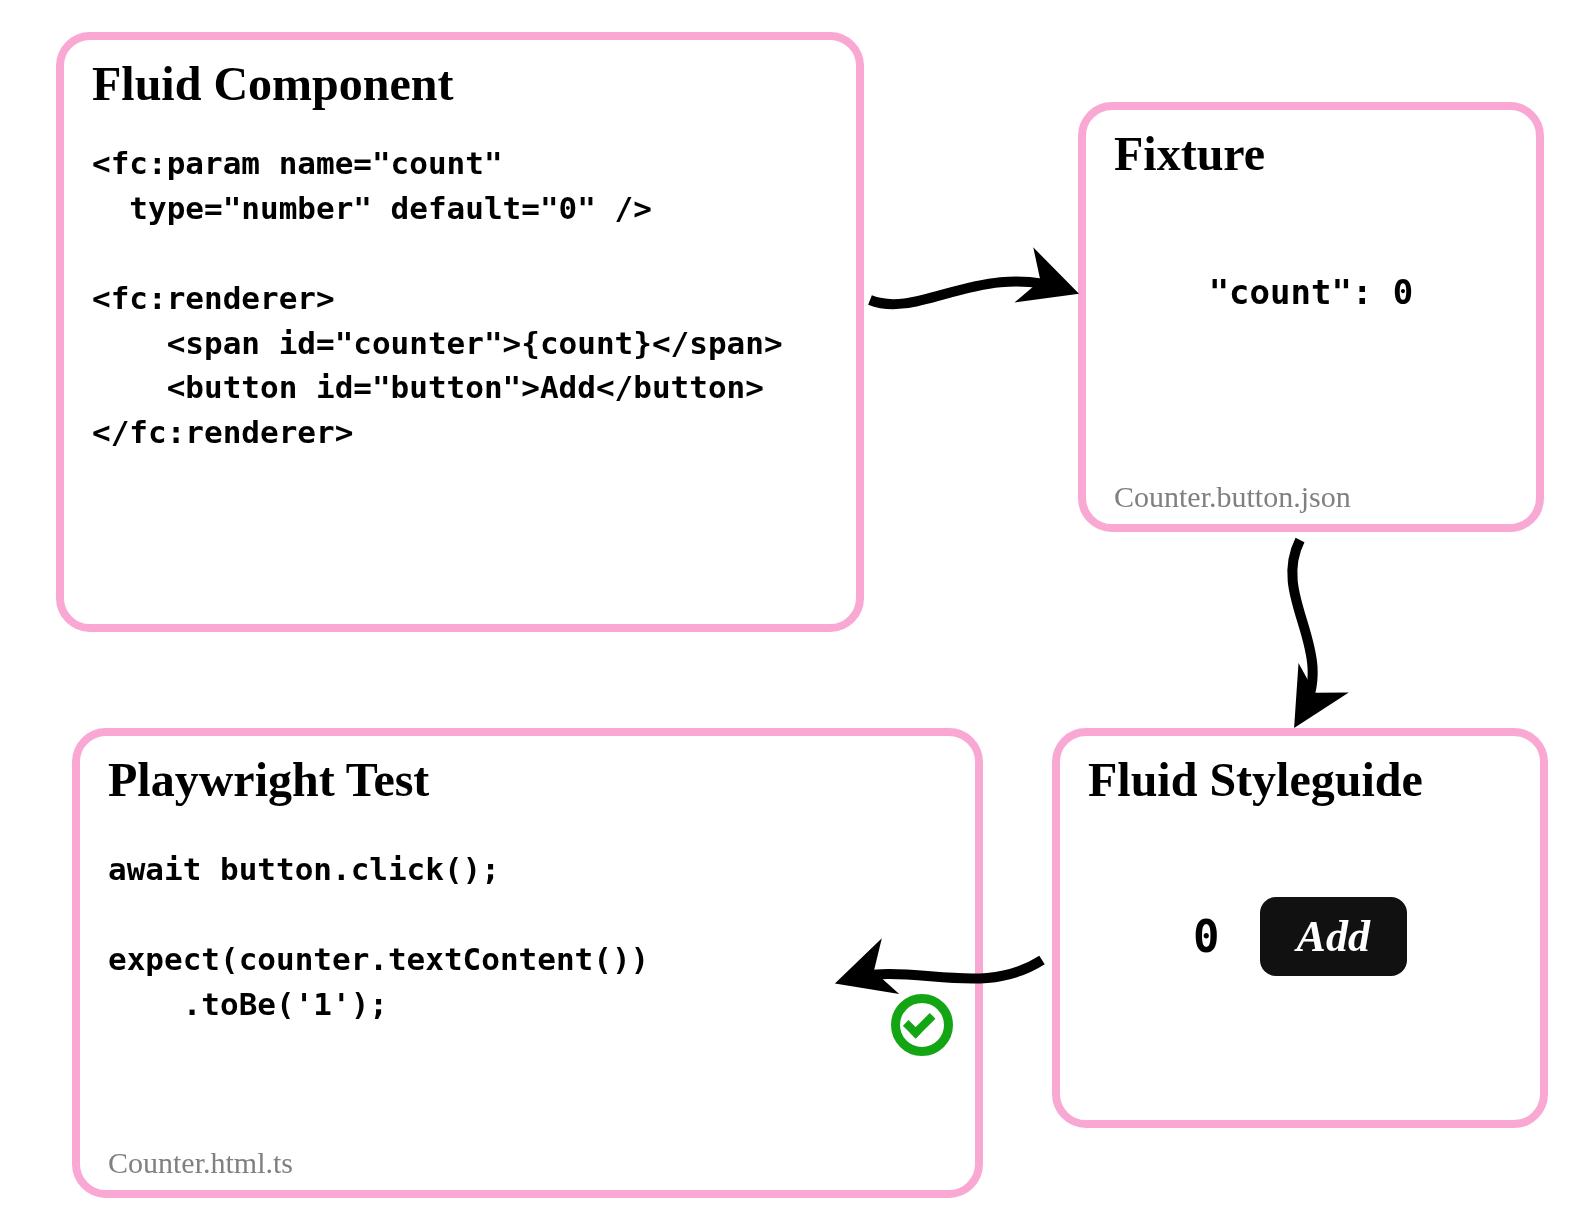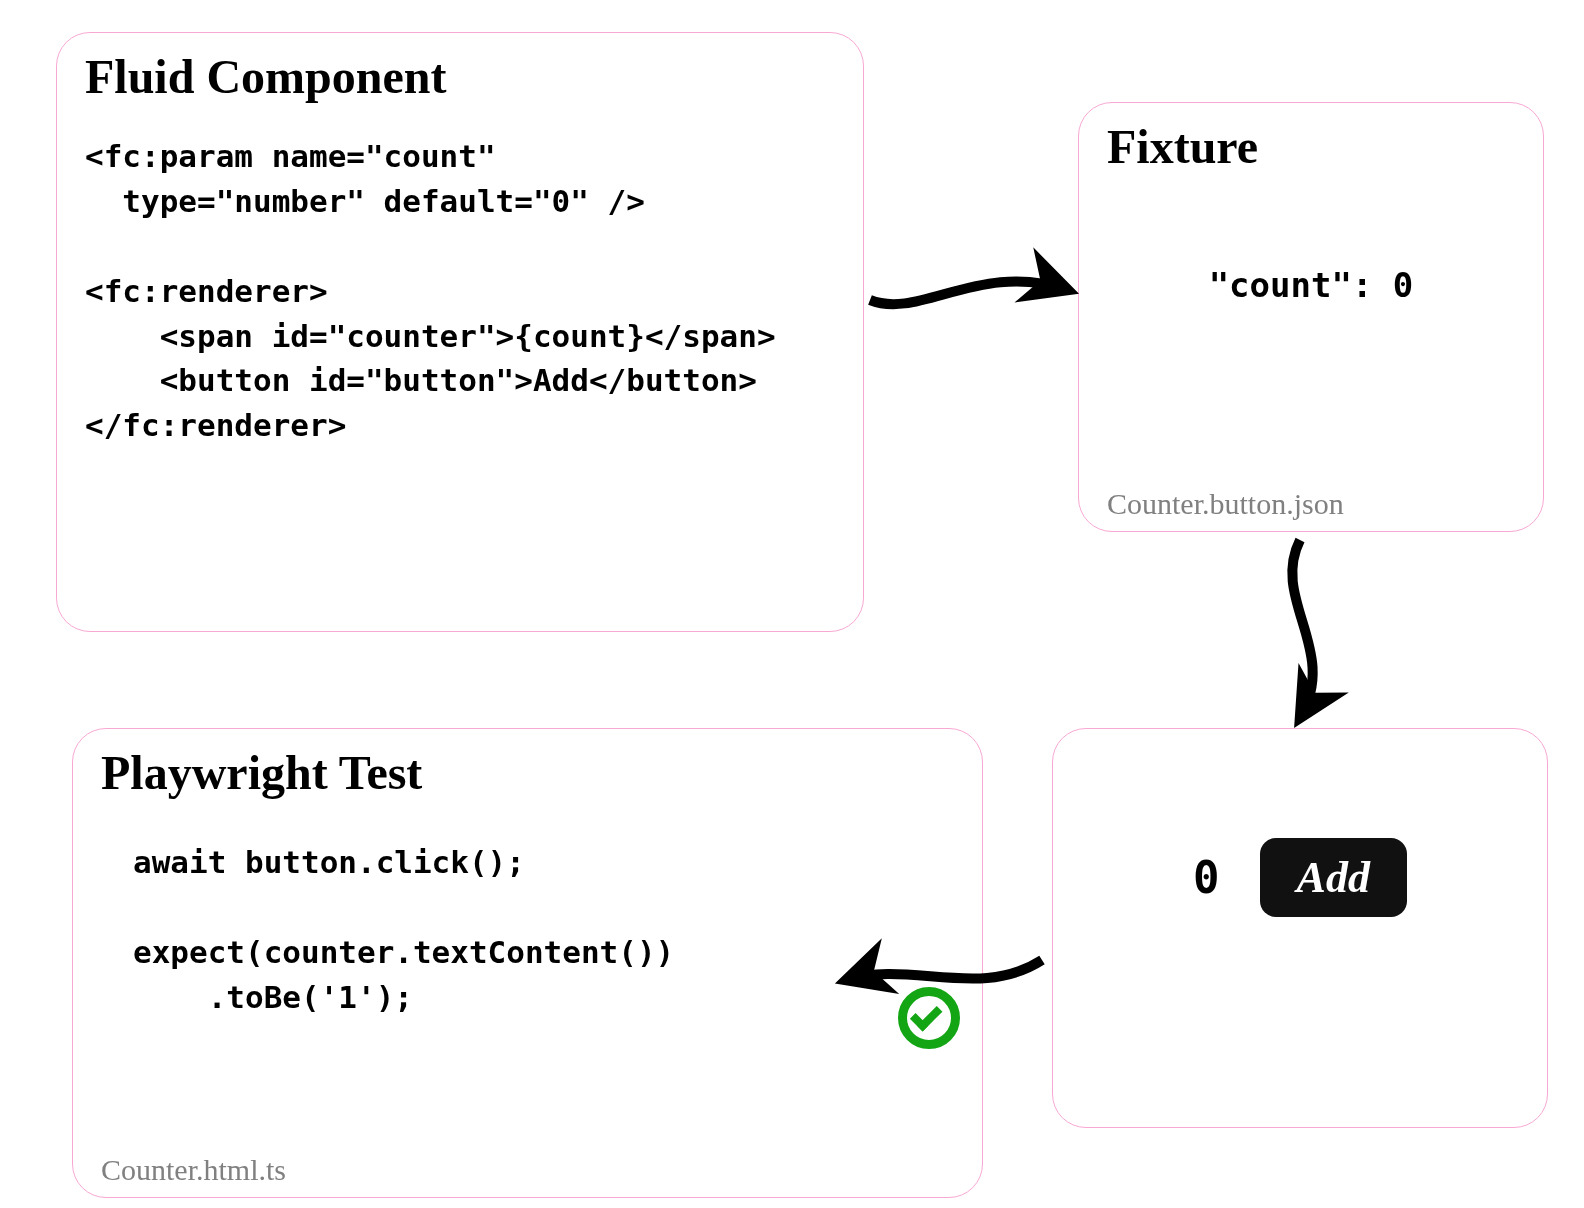--- a/index.html
+++ b/index.html
@@ -2,21 +2,21 @@
 <html><head>
 <meta charset="utf-8">
 <style>
   * { box-sizing: border-box; margin: 0; padding: 0; }
   html, body { width: 1584px; height: 1208px; background: #fff; overflow: hidden; }
   body { position: relative; font-family: "Comic Sans MS", "Segoe Script", "Bradley Hand", cursive; }
 
   .box {
     position: absolute;
     background: #fff;
-    border: 1px solid #f9a8d4;
+    border: 8px solid #f9a8d4;
     border-radius: 34px;
     padding: 18px 28px 12px 28px;
   }
   .box-title {
     font-size: 48px;
     font-weight: 600;
     color: #000;
     margin-bottom: 12px;
     line-height: 1.1;
   }
@@ -115,29 +115,30 @@
   <div class="box-title">Fixture</div>
   <div class="fixture-body">
     <pre class="code" style="font-size:34px;">"count": 0</pre>
   </div>
   <div class="footer-row">
     <span class="footer-file">Counter.button.json</span>
   </div>
 </div>
 
 <div class="box" style="left:1052px; top:728px; width:496px; height:400px;">
+  <div class="box-title">Fluid Styleguide</div>
   <div class="styleguide-body" style="margin-top:40px;">
     <span class="counter-value">0</span>
     <button class="add-button">Add</button>
   </div>
 </div>
 
 <div class="box" style="left:72px; top:728px; width:911px; height:470px;">
   <div class="box-title">Playwright Test</div>
-  <pre class="code" style="margin-top:40px;margin-left:32px;">await button.click();
+  <pre class="code" style="margin-top:40px;">await button.click();
 
 expect(counter.textContent())
     .toBe('1');</pre>
   <div class="footer-row">
     <span class="footer-file">Counter.html.ts</span>
   </div>
   <div class="pass-badge" style="right:22px; top:258px;">
     <div class="pass-check"></div>
   </div>
 </div>

